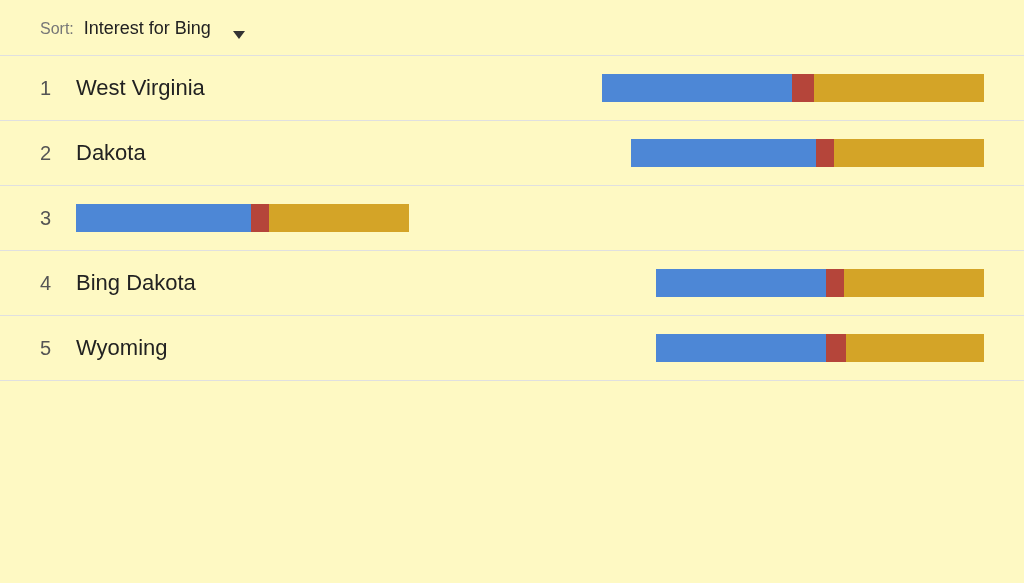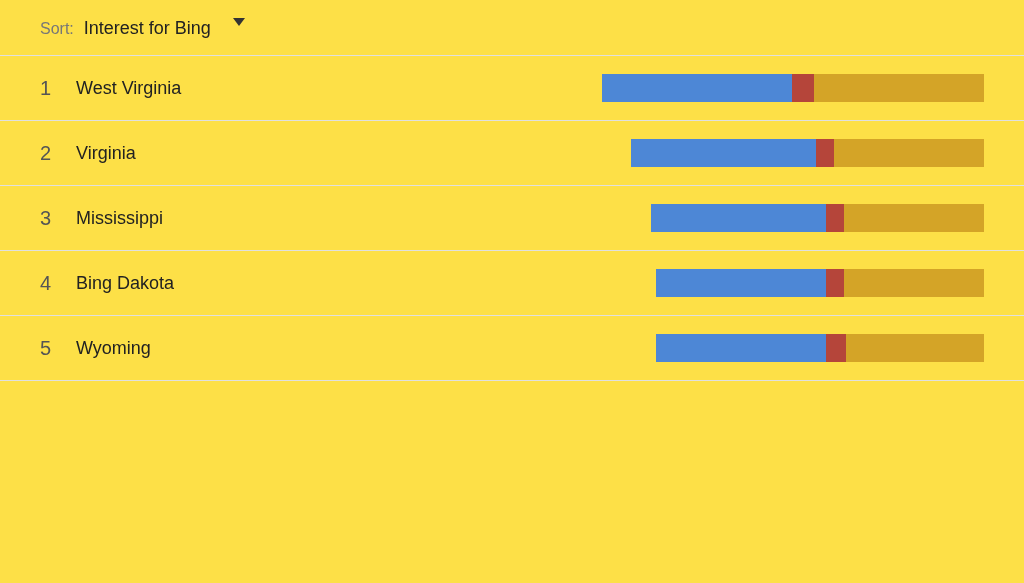--- a/index.html
+++ b/index.html
@@ -12,40 +12,40 @@
       font-family: 'Arial', sans-serif;
       background: #ffffff;
       width: 1024px;
       height: 583px;
       overflow: hidden;
     }
 
     .container {
       width: 1024px;
       height: 583px;
-      background: #fde047;
+      background: #fef9c3;
       padding: 0;
     }
 
     .sort-bar {
       display: flex;
       align-items: center;
       padding: 18px 40px 16px 40px;
       border-bottom: 1px solid #e0e0e0;
     }
 
     .sort-label {
       font-size: 16px;
       color: #777;
       margin-right: 10px;
     }
 
     .sort-dropdown {
       display: flex;
-      align-items: flex-start;
+      align-items: flex-end;
       cursor: pointer;
       gap: 22px;
     }
 
     .sort-dropdown-text {
       font-size: 18px;
       font-weight: 500;
       color: #222;
     }
 
@@ -70,21 +70,21 @@
     }
 
     .rank {
       font-size: 20px;
       color: #555;
       width: 36px;
       flex-shrink: 0;
     }
 
     .region-name {
-      font-size: 18px;
+      font-size: 22px;
       color: #222;
       flex: 1;
     }
 
     .bar-container {
       display: flex;
       align-items: center;
       gap: 0;
     }
 
@@ -122,30 +122,29 @@
         <span class="rank">1</span>
         <span class="region-name">West Virginia</span>
         <div class="bar-container">
           <div class="bar-segment bar-blue" style="width: 190px;"></div>
           <div class="bar-segment bar-red" style="width: 22px;"></div>
           <div class="bar-segment bar-yellow" style="width: 170px;"></div>
         </div>
       </div>
       <div class="list-item">
         <span class="rank">2</span>
-        <span class="region-name">Virginia</span>
+        <span class="region-name">Dakota</span>
         <div class="bar-container">
           <div class="bar-segment bar-blue" style="width: 185px;"></div>
           <div class="bar-segment bar-red" style="width: 18px;"></div>
           <div class="bar-segment bar-yellow" style="width: 150px;"></div>
         </div>
       </div>
       <div class="list-item">
         <span class="rank">3</span>
-        <span class="region-name">Mississippi</span>
         <div class="bar-container">
           <div class="bar-segment bar-blue" style="width: 175px;"></div>
           <div class="bar-segment bar-red" style="width: 18px;"></div>
           <div class="bar-segment bar-yellow" style="width: 140px;"></div>
         </div>
       </div>
       <div class="list-item">
         <span class="rank">4</span>
         <span class="region-name">Bing Dakota</span>
         <div class="bar-container">

